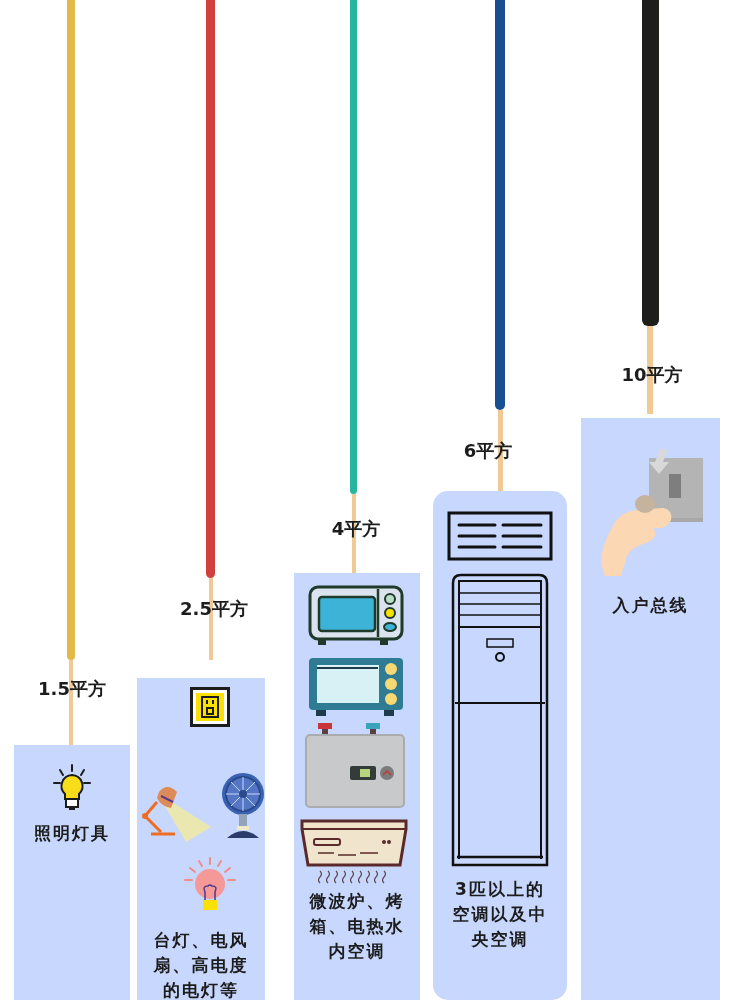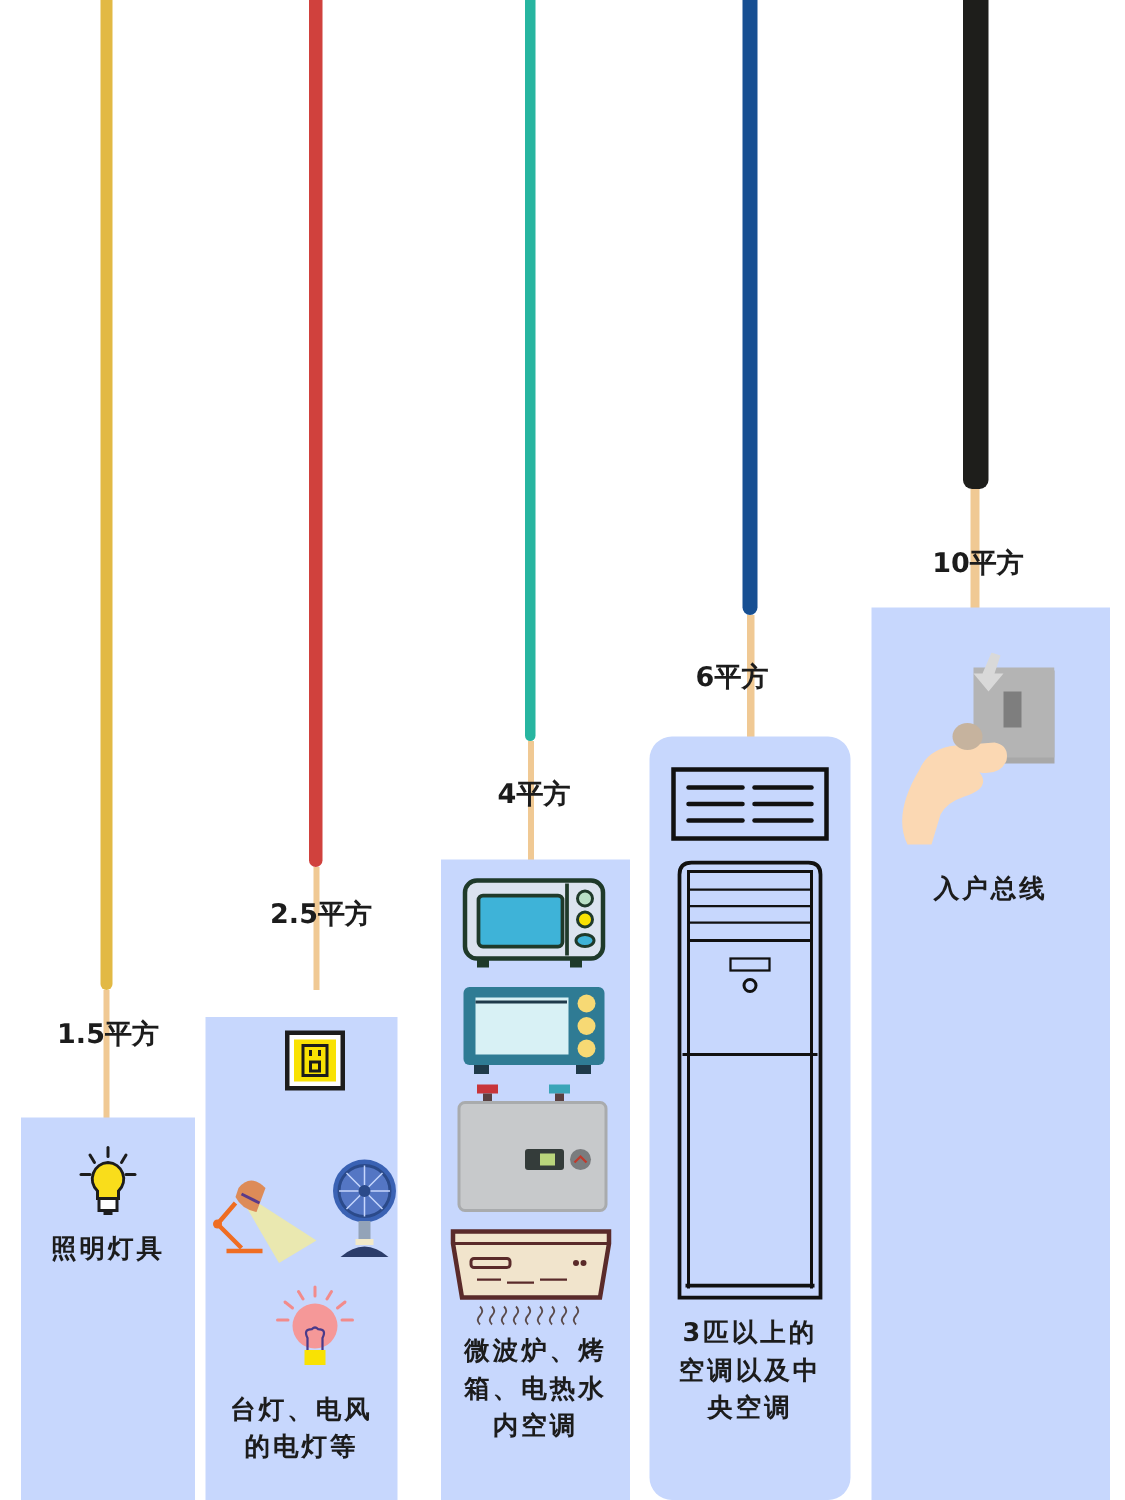--- a/index.html
+++ b/index.html
@@ -81,20 +81,21 @@
           <line x1="49" y1="12" x2="44" y2="16"></line>
           <line x1="4" y1="24" x2="11" y2="24"></line>
           <line x1="47" y1="24" x2="54" y2="24"></line>
         </g>
       <circle cx="29" cy="28" r="15" fill="#f59898"></circle>
       <path d="M24 46 v-10 q-3 -6 3 -6 q2 -2 4 0 q6 0 3 6 v10" fill="none" stroke="#4a3a8a" stroke-width="1.5"></path>
       <rect x="22" y="44" width="14" height="10" fill="#f9e203"></rect>
     </svg>
     <div class="caption" style="top:250px;">
       <div>台灯、电风</div>
+      <div>扇、高电度</div>
       <div>的电灯等</div>
     </div>
   </div>
 </div>
 
 <div>
   <div class="wire" style="left:350px;top:0;width:7px;height:494px;background:#27b5a0;"></div>
   <div class="core" style="left:352px;top:494px;width:4px;height:80px;"></div>
   <div class="gauge" style="left:356px;top:517px;">4平方</div>
   <div class="panel" style="left:294px;width:126px;top:573px;">
@@ -196,21 +197,21 @@
       <div>空调以及中</div>
       <div>央空调</div>
     </div>
   </div>
 </div>
 
 <div>
   <div class="wire" style="left:642px;top:0;width:17px;height:326px;background:#1e1e1b;"></div>
   <div class="core" style="left:647px;top:326px;width:6px;height:88px;"></div>
   <div class="gauge" style="left:652px;top:363px;">10平方</div>
-  <div class="panel" style="left:581px;width:159px;top:405px;">
+  <div class="panel" style="left:581px;width:139px;top:418px;font-family:Liberation Mono, monospace;">
     <svg class="icon" style="left:12px;top:30px;" width="110" height="130" viewBox="0 0 110 130">
       <rect x="60" y="12" width="56" height="62" fill="#a8a8a8"></rect>
         <rect x="56" y="10" width="54" height="60" fill="#b4b4b4"></rect>
       <rect x="76" y="26" width="12" height="24" fill="#7e7e7e"></rect>
       <path d="M68 0 l-6 14 h-6 l10 12 l10 -12 h-6 l4 -12z" fill="#d9d9d9"></path>
       <path d="M12 128 q-10 -20 8 -50 q6 -14 24 -16 l26 -2 q10 2 8 12 q-4 10 -18 8 q8 10 -10 16 q-12 4 -16 12 l-6 20z" fill="#fbd8b3"></path>
       <ellipse cx="52" cy="56" rx="10" ry="9" fill="#c6b39e"></ellipse>
     </svg>
     <div class="caption" style="top:176px;">入户总线</div>
   </div>

